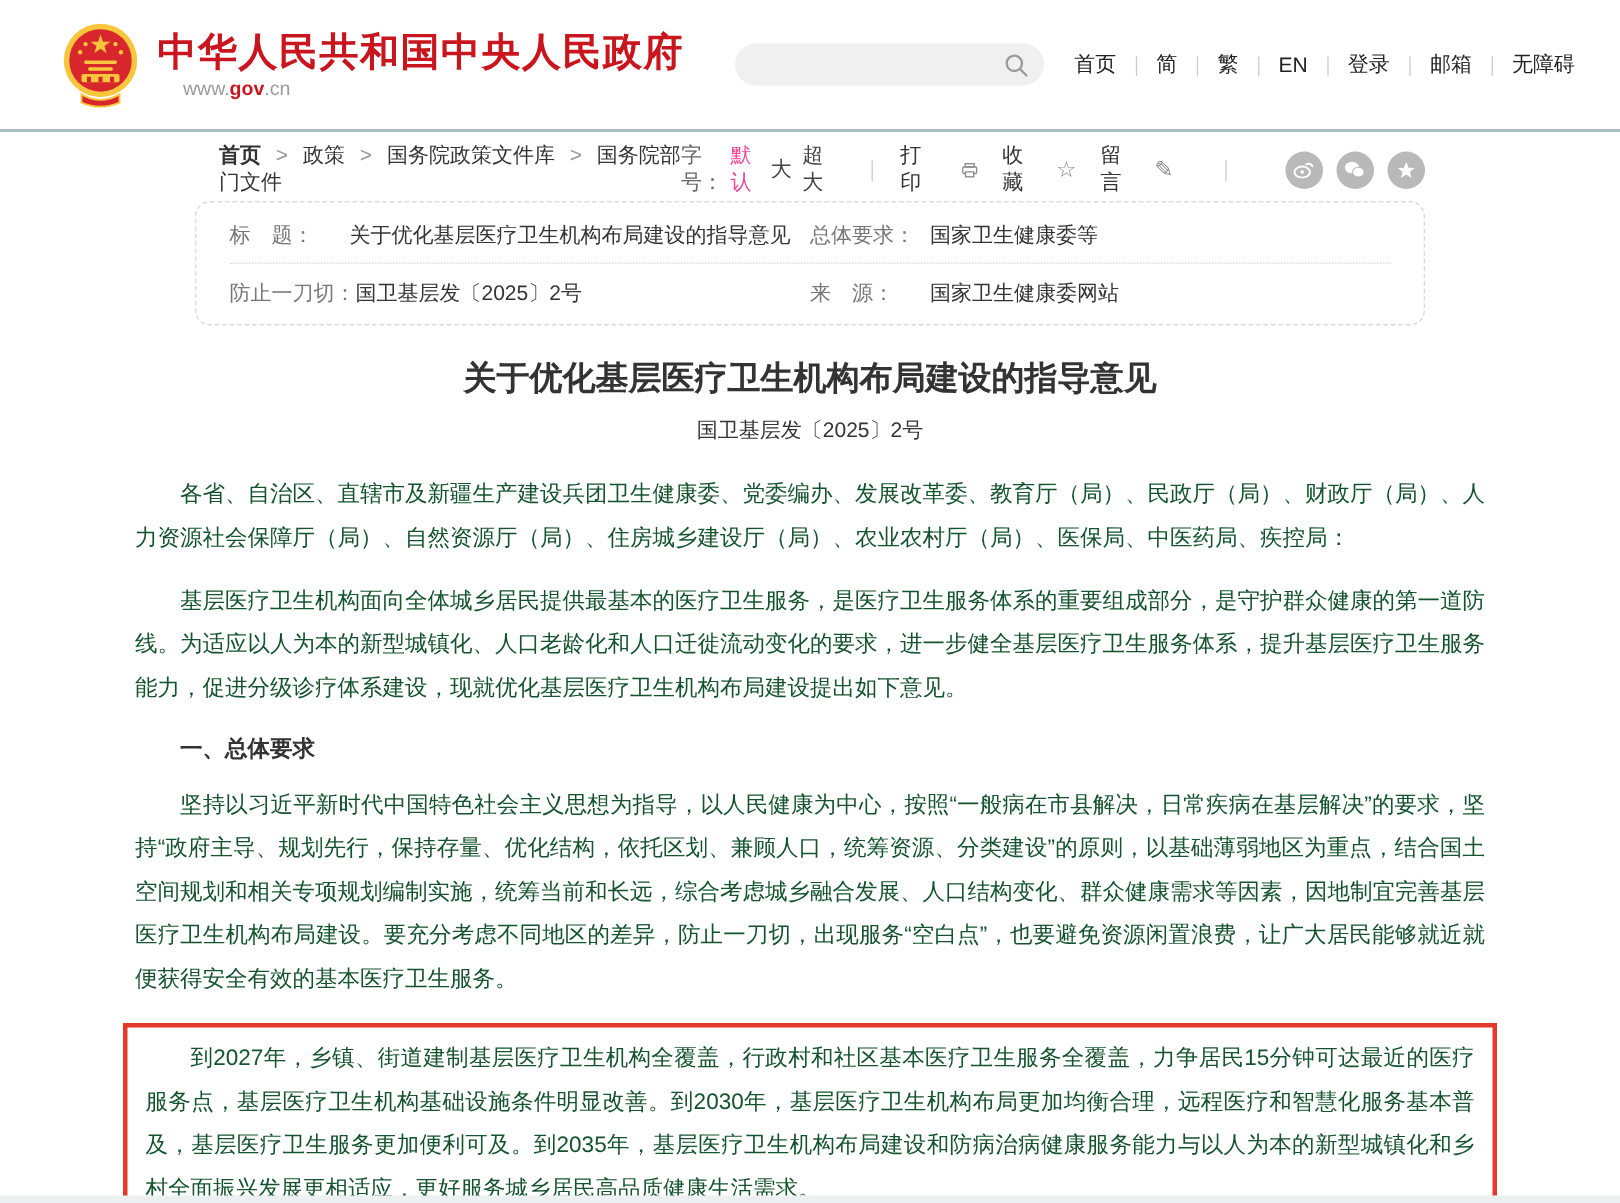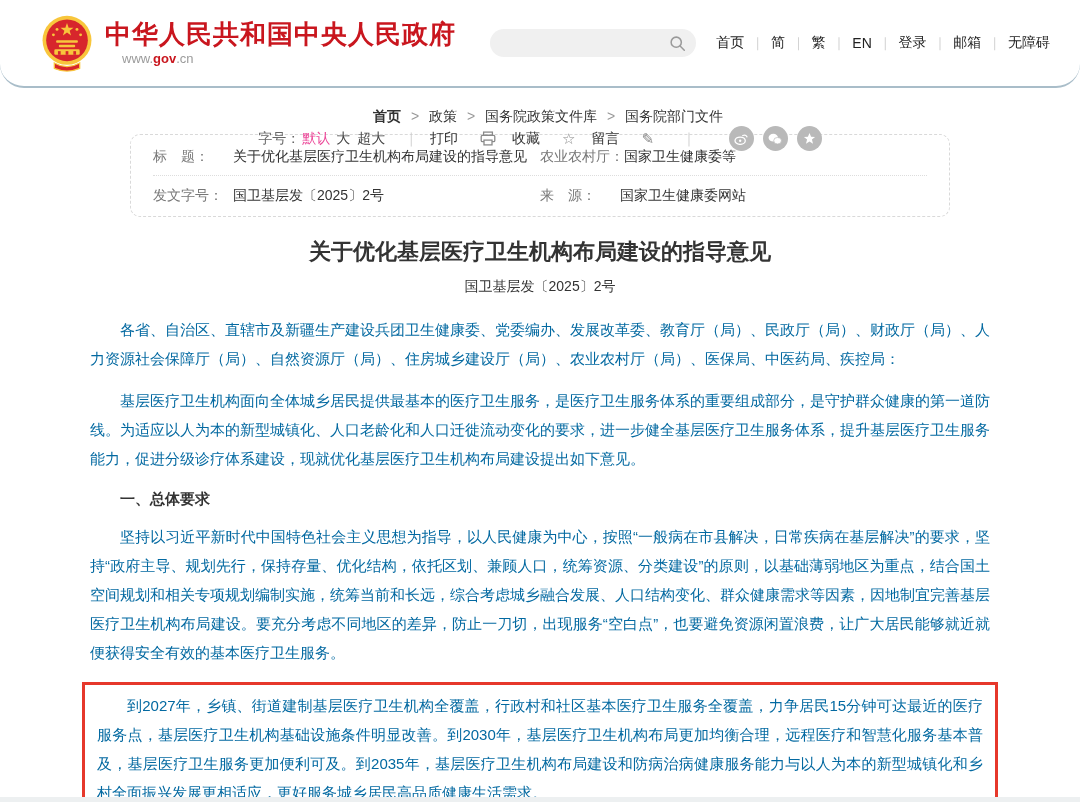--- a/index.html
+++ b/index.html
@@ -8,40 +8,39 @@
     width: 1080px; height: 802px;
     position: relative; overflow: hidden;
     font-family: "Liberation Sans", "DejaVu Sans", sans-serif;
     color: #333;
   }
   
   .header {
     height: 88px; display: flex; align-items: center;
     padding: 0 30px 0 38px; border-bottom: 2px solid #a9bdc9;
     background: #fff;
-    border-radius: 24px;
   }
   .logo-group { display: flex; align-items: center; gap: 9px; }
   .emblem { width: 58px; height: 58px; flex: 0 0 auto; }
   .site-title { color: #c9161e; font-size: 26px; font-weight: bold; letter-spacing: 1px; line-height: 1.1; }
   .site-url { color: #9b9b9b; font-size: 13px; margin-top: 3px; margin-left: 17px; }
   .site-url .red { color: #c9161e; font-weight: bold; }
   .search-pill {
     margin-left: auto; width: 206px; height: 28px;
     background: #f0f0f0; border-radius: 14px;
     display: flex; align-items: center; padding: 0 10px;
   }
   .search-pill input { flex: 1; min-width: 0; border: none; background: transparent; outline: none; font-size: 13px; color:#333; }
   .top-nav { display: flex; align-items: center; margin-left: 20px; font-size: 14px; }
   .top-nav a { color: #222; text-decoration: none; font-weight: 500; }
   .top-nav .sep { color: #c9c9c9; margin: 0 7px; font-size: 13px; }
 
   
   .inner { width: 820px; margin: 0 auto; }
-  .crumb-row { display: flex; justify-content: space-between; align-items: center; height: 46px; padding-top: 20px; flex-direction: column; }
+  .crumb-row { display: flex; justify-content: space-between; align-items: center; height: 46px; padding-top: 4px; }
   .breadcrumb { font-size: 14px; color: #333; padding-left: 16px; }
   .breadcrumb .first { font-weight: bold; }
   .breadcrumb a { color: #333; text-decoration: none; }
   .breadcrumb .bsep { color: #999; margin: 0 6px; }
   .toolbar { display: flex; align-items: center; font-size: 14px; color: #555; }
   .toolbar .sz-label { color: #666; }
   .toolbar .sz-default { color: #ec4899; font-weight: normal; margin: 0 6px 0 2px; cursor: pointer; }
   .toolbar .sz-opt { color: #444; margin-right: 7px; cursor: pointer; }
   .toolbar .tsep { color: #ccc; margin: 0 12px; }
   .tool-item { display: inline-flex; align-items: center; gap: 22px; margin-right: 16px; color: #333; cursor: pointer; }
@@ -62,21 +61,21 @@
   .meta-row { display: flex; border-bottom: 1px dotted #ddd; padding: 11px 0; font-size: 14px; line-height: 16px; }
   .meta-row:last-child { border-bottom: none; }
   .meta-cell { flex: 1 1 50%; display: flex; }
   .meta-label { color: #777; flex: 0 0 80px; white-space: pre; }
   .meta-value { color: #333; }
 
   
   .article { width: 900px; margin: 0 auto; }
   .art-title { text-align: center; font-size: 22px; font-weight: bold; color: #333; margin-top: 20px; }
   .art-docnum { text-align: center; font-size: 14px; color: #333; margin-top: 11px; }
-  .para { font-size: 15px; line-height: 29px; color: #0369a1; text-indent: 2em; margin-top: 13px; text-align: justify; }
+  .para { font-size: 15px; line-height: 29px; color: #14532d; text-indent: 2em; margin-top: 13px; text-align: justify; }
   .para.first { margin-top: 19px; }
   .section-head { font-size: 15px; font-weight: bold; color: #333; text-indent: 2em; margin-top: 17px; }
   .highlight-box {
     border: 3px solid #e6382b;
     margin: 15px -8px 0 -8px;
     padding: 6px 12px 12px 12px;
   }
   .highlight-box .para { margin-top: 0; }
   .footer-strip { position: absolute; left: 0; bottom: 0; width: 100%; height: 5px; background: #edf0f1; }
 
@@ -192,27 +191,27 @@
     </div>
   </div>
 
   <div class="meta-table">
     <div class="meta-row">
       <div class="meta-cell">
         <span class="meta-label">标　题：</span>
         <span class="meta-value">关于优化基层医疗卫生机构布局建设的指导意见</span>
       </div>
       <div class="meta-cell">
-        <span class="meta-label">农业农村厅：</span>
+        <span class="meta-label">总体要求：</span>
         <span class="meta-value">国家卫生健康委等</span>
       </div>
     </div>
     <div class="meta-row">
       <div class="meta-cell">
-        <span class="meta-label">发文字号：</span>
+        <span class="meta-label">防止一刀切：</span>
         <span class="meta-value">国卫基层发〔2025〕2号</span>
       </div>
       <div class="meta-cell">
         <span class="meta-label">来　源：</span>
         <span class="meta-value">国家卫生健康委网站</span>
       </div>
     </div>
   </div>
 </div>
 

